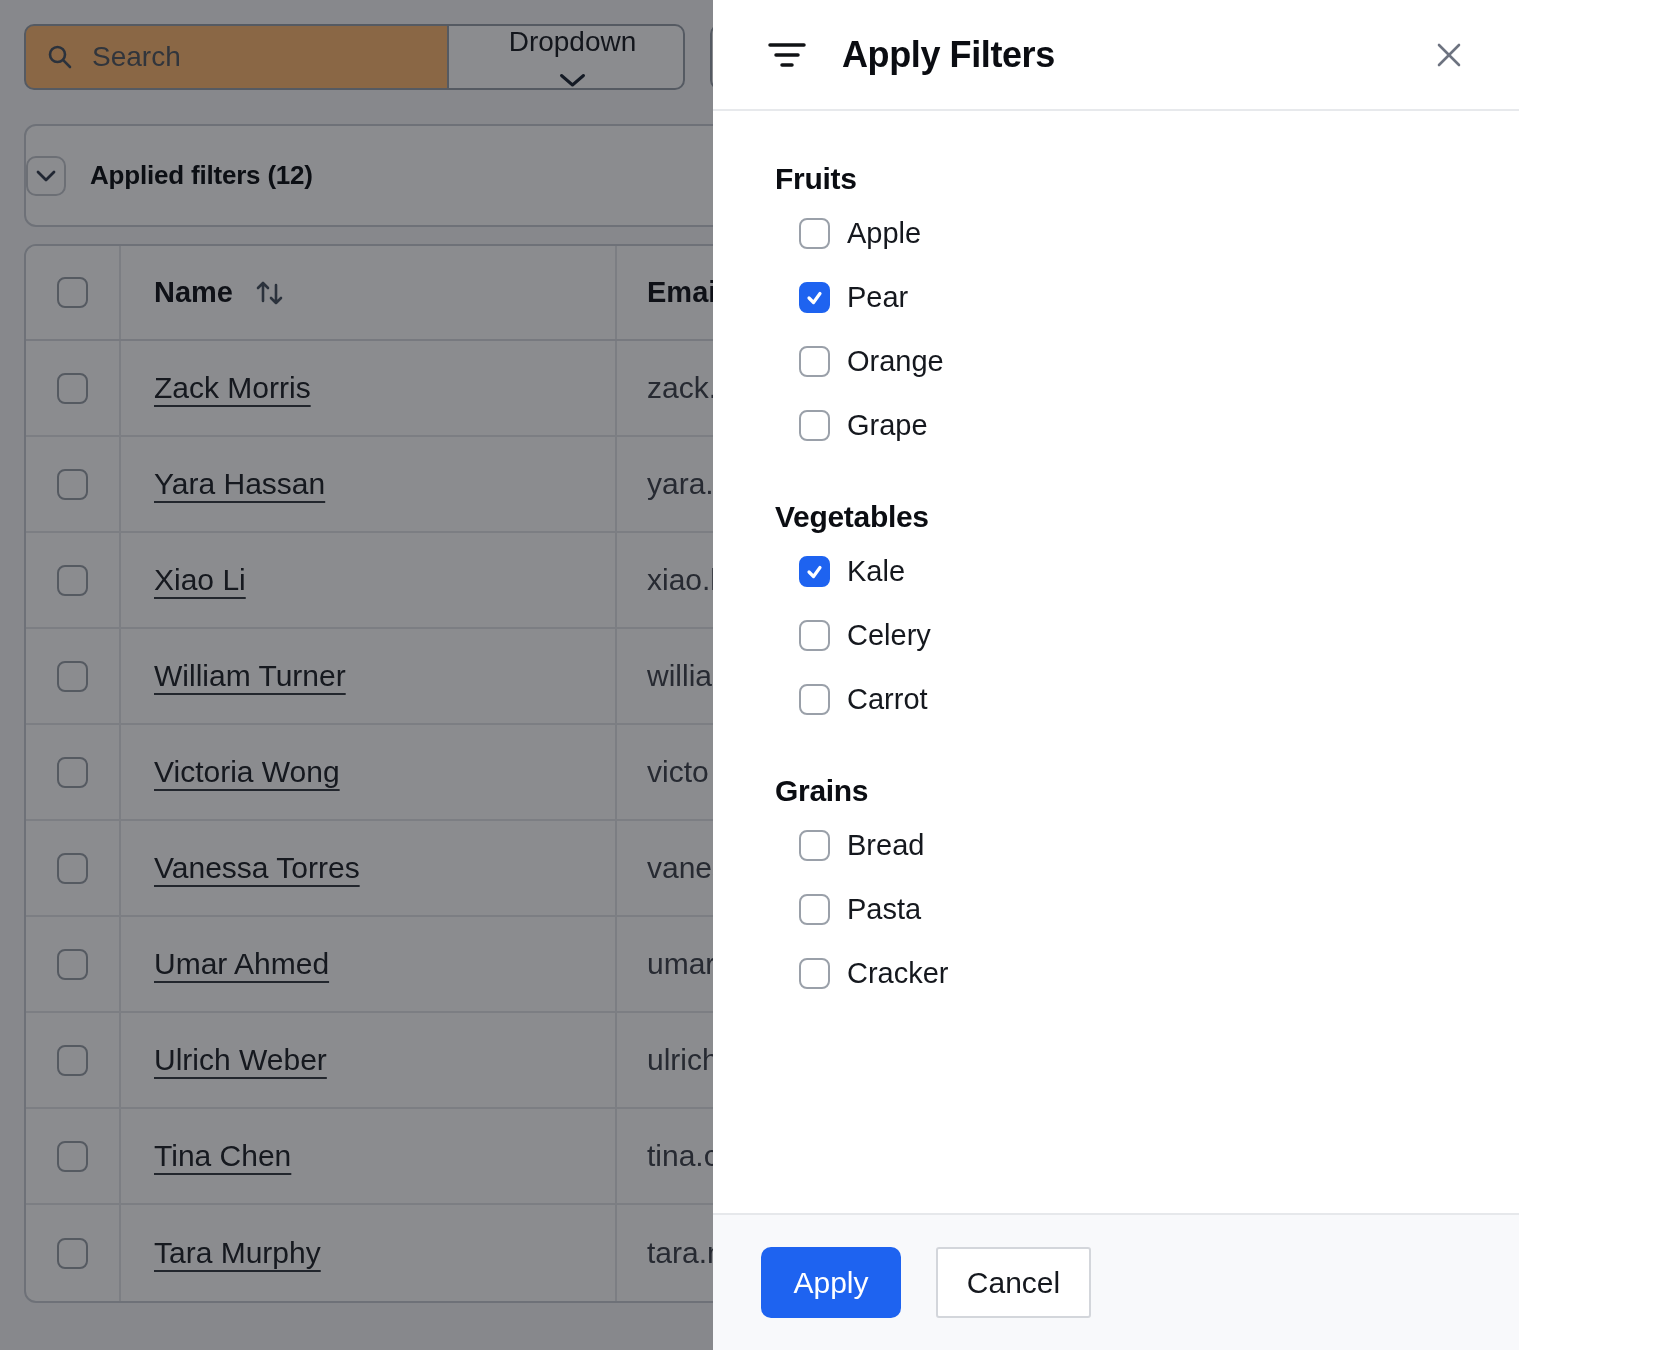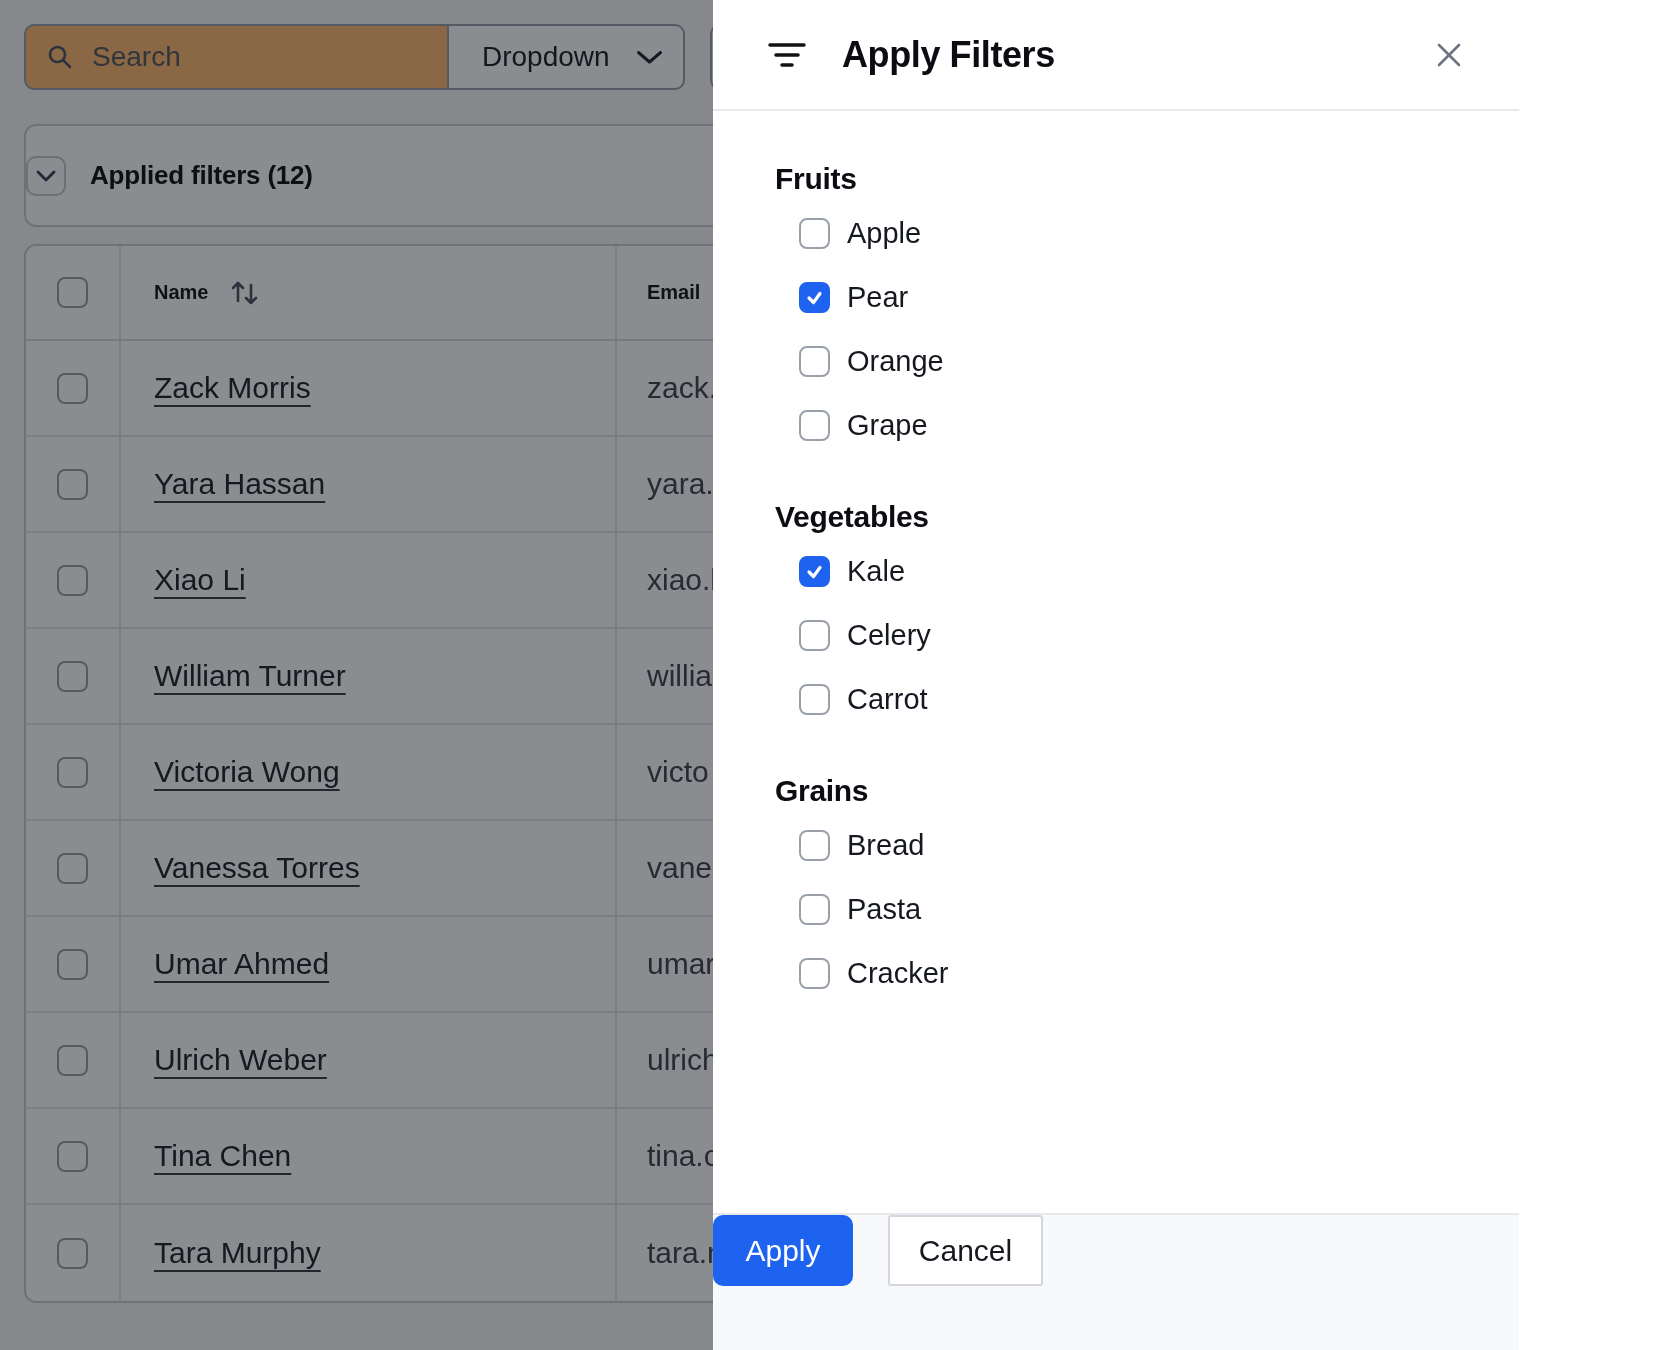--- a/index.html
+++ b/index.html
@@ -23,21 +23,21 @@
     border: 2px solid #9aa1ab; border-right-width: 1px;
     border-radius: 10px 0 0 10px;
     display: flex; align-items: center; padding-left: 21px; gap: 19px;
   }
   .search-placeholder { font-size: 28px; color: #555b63; }
   .dropdown-btn {
     width: 237px; height: 66px; background: #fff;
     border: 2px solid #9aa1ab; border-left-width: 1px;
     border-radius: 0 10px 10px 0;
     display: flex; align-items: center; justify-content: space-between;
-    padding: 0 20px 0 33px; cursor: pointer;
+    padding: 0 20px 0 33px; cursor: pointer; flex-direction: column;
   }
   .dropdown-label { font-size: 28px; color: #1d2127; }
   .sliver-btn {
     position: absolute; left: 686px; top: 24px; width: 90px; height: 66px;
     background: #fff; border: 2px solid #9aa1ab; border-radius: 10px; margin-left: 24px;
   }
   .applied-box {
     position: absolute; left: 24px; top: 124px; width: 1280px; height: 103px;
     background: #fff; border: 2px solid #c9cdd3; border-radius: 12px;
     display: flex; align-items: center; gap: 24px;
@@ -56,21 +56,21 @@
   }
   .t-row { display: grid; grid-template-columns: 95px 496px 1fr; }
   .t-row { border-bottom: 2px solid #e3e5e8; }
   .t-row:last-child { border-bottom: none; }
   .t-header { height: 95px; border-bottom: 2px solid #d9dce1; background: #fff; }
   .t-body-row { height: 96px; }
   .t-cell { display: flex; align-items: center; overflow: hidden; }
   .cb-cell { justify-content: center; border-right: 2px solid #e3e5e8; }
   .name-cell { padding-left: 33px; border-right: 2px solid #e3e5e8; gap: 21px; }
   .email-cell { padding-left: 30px; }
-  .t-head-label { font-size: 20px; font-weight: 700; color: #15181e; }
+  .t-head-label { font-size: 29px; font-weight: 700; color: #15181e; }
   .name-link {
     font-size: 30px; color: #22262c; text-decoration: underline;
     text-decoration-thickness: 2px; text-underline-offset: 7px;
     text-decoration-color: #3a3f46; cursor: pointer;
   }
   .email-text { font-size: 30px; color: #424750; white-space: nowrap; }
   .cb {
     width: 31px; height: 31px; background: #fff;
     border: 2.5px solid #9aa0a9; border-radius: 8px; flex: none;
     display: flex; align-items: center; justify-content: center; cursor: pointer;
@@ -99,21 +99,21 @@
   .panel-body { flex: 1; padding: 48px 40px 0 47px; overflow: hidden; }
   .section-heading { font-size: 30px; font-weight: 700; color: #0b0d12; line-height: 40px; letter-spacing: -0.3px; margin: 56px 0 19px 15px; }
   .section:first-child .section-heading { margin-top: 0; }
   .opt-row { display: flex; align-items: center; gap: 17px; margin-bottom: 33px; cursor: pointer; padding-left: 39px; }
   .opt-label { font-size: 29px; color: #15181e; line-height: 31px; }
   .panel-cb .check { display: none; }
   .panel-cb.checked { background: #1e63f0; border-color: #1e63f0; }
   .panel-cb.checked .check { display: block; }
   .panel-footer {
     flex: none; height: 137px; background: #f8f9fb; border-top: 2px solid #e6e8eb;
-    display: flex; align-items: flex-start; gap: 35px;
+    display: flex; align-items: center; padding-left: 48px; gap: 35px;
   }
   .apply-btn {
     width: 140px; height: 71px; background: #1e63f0; color: #fff;
     border: none; border-radius: 10px; font-size: 30px; font-weight: 500;
     font-family: inherit; cursor: pointer;
   }
   .cancel-btn {
     width: 155px; height: 71px; background: #fff; color: #15181e;
     border: 2px solid #d3d6db; border-radius: 3px; font-size: 30px;
     font-family: inherit; cursor: pointer;

